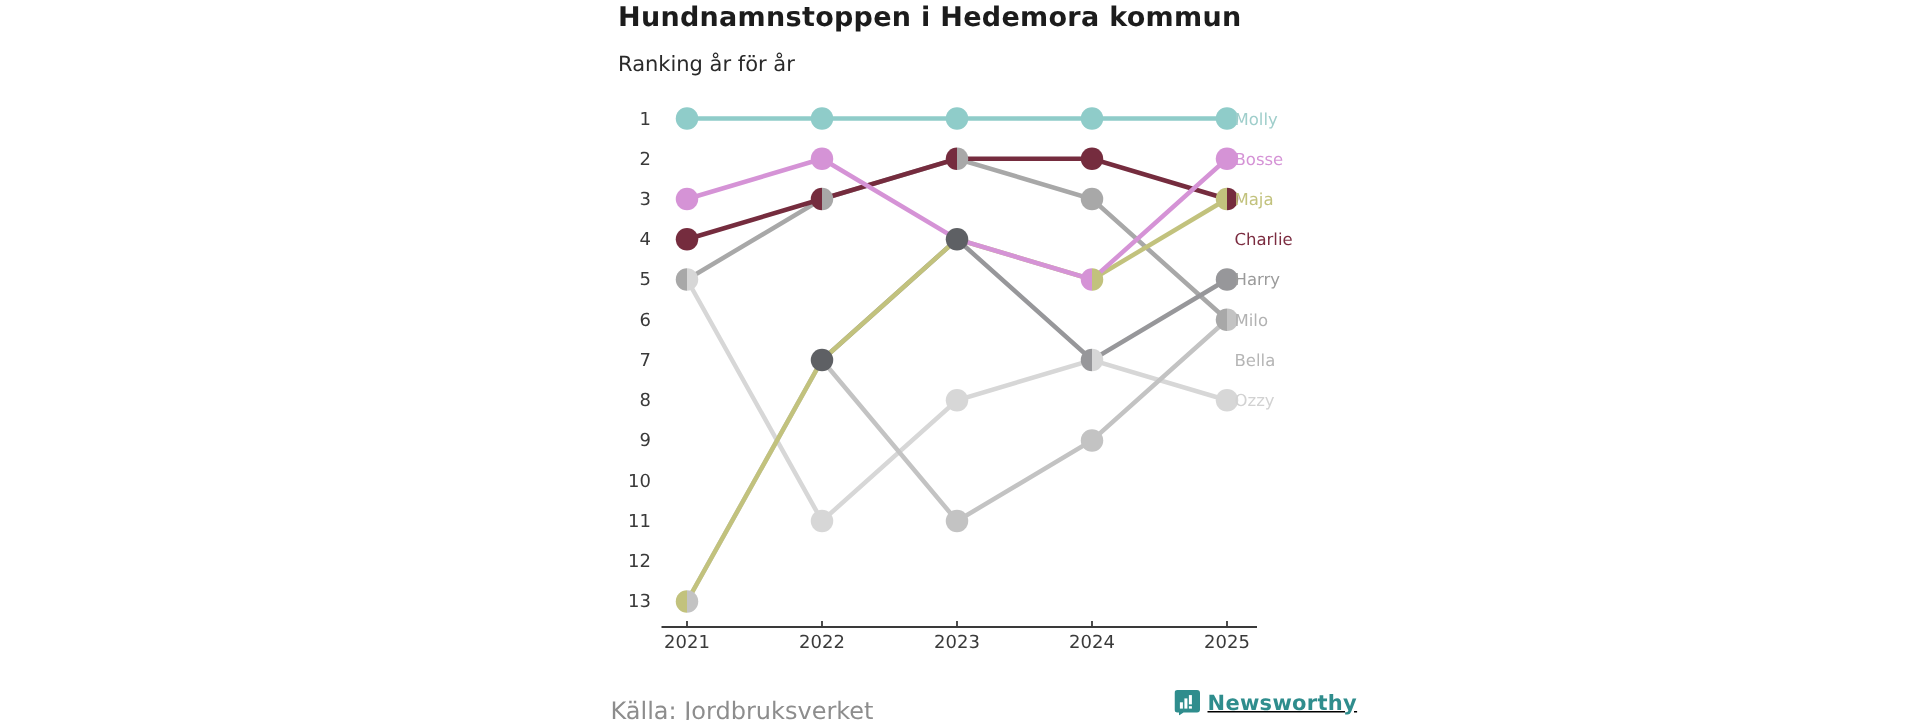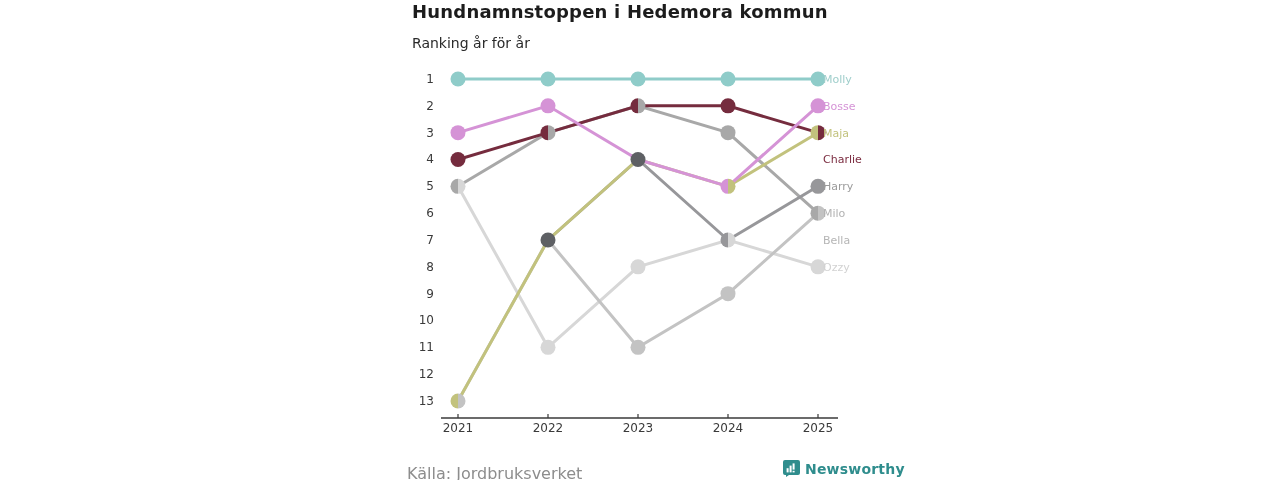--- a/index.html
+++ b/index.html
@@ -2,21 +2,21 @@
 <html><head>
 <meta charset="utf-8">
 <style>
   html,body{margin:0;padding:0;background:#ffffff;}
   #stage{position:relative;width:1280px;height:480px;background:#ffffff;overflow:hidden;
          font-family:"DejaVu Sans","Liberation Sans",sans-serif;}
   .title{position:absolute;left:412px;top:1px;font-size:18px;font-weight:bold;color:#1c1c1c;letter-spacing:.2px;text-align:center;}
   .subtitle{position:absolute;left:412px;top:35px;font-size:14px;color:#2a2a2a;}
   #chart-svg{position:absolute;left:0;top:0;}
   .source{position:absolute;left:407px;top:464px;font-size:16px;color:#8d8d8d;}
-  .brand{position:absolute;left:783px;top:460px;display:flex;align-items:center;gap:5px;}
+  .brand{position:absolute;left:783px;top:460px;display:flex;align-items:center;gap:5px;text-decoration:underline;}
   .brand-text{font-size:14px;font-weight:600;color:#2f8d8d;letter-spacing:.2px;}
 </style>
 </head>
 <body>
 
 <div id="stage">
   <div class="title">Hundnamnstoppen i Hedemora kommun</div>
   <div class="subtitle">Ranking år för år</div>
 
   <svg id="chart-svg" width="1280" height="480">

